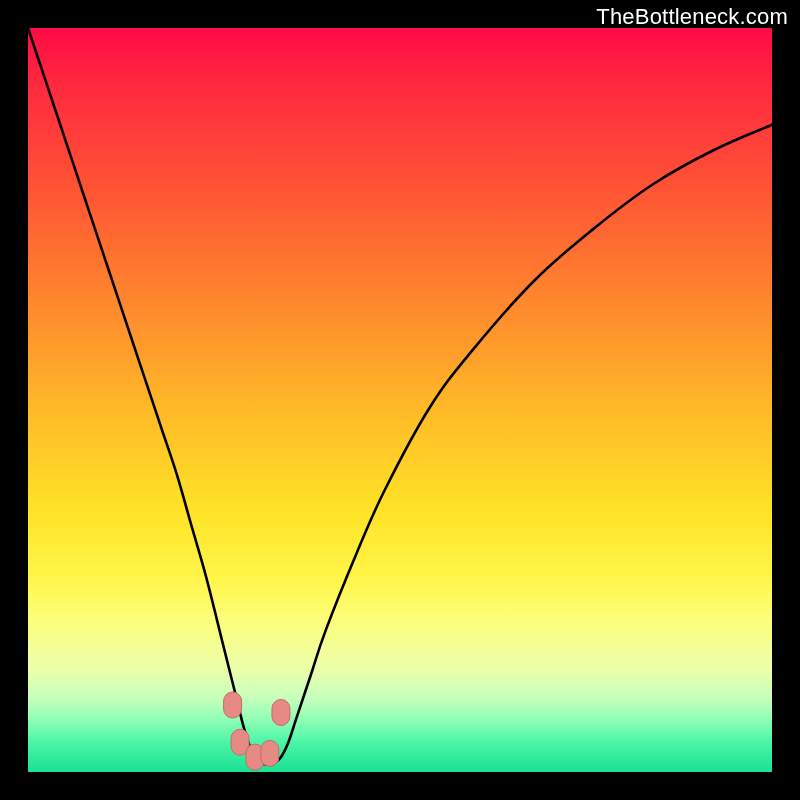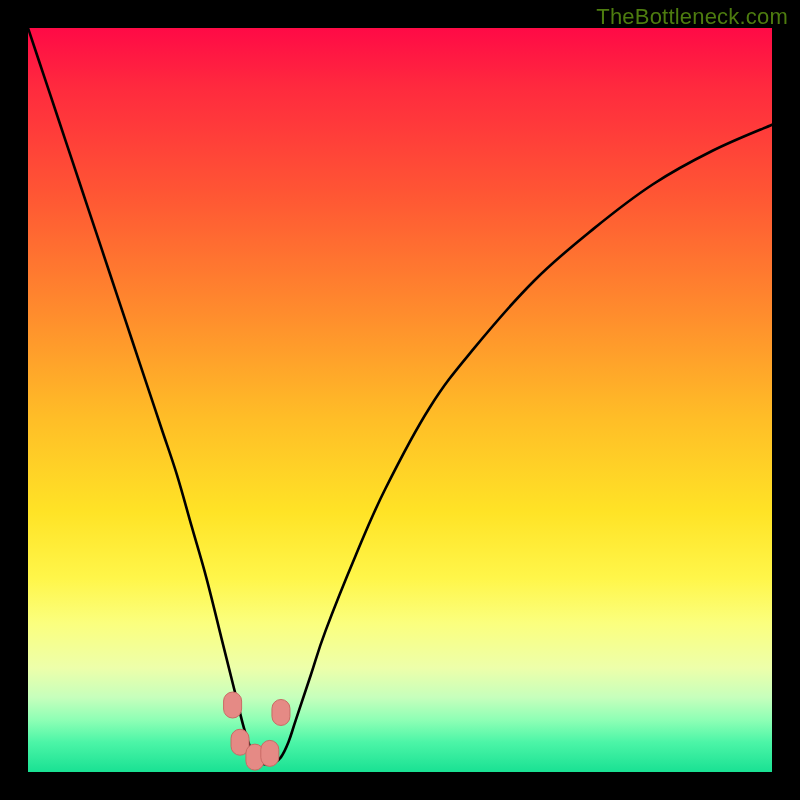--- a/index.html
+++ b/index.html
@@ -29,21 +29,21 @@
       #edffaa 86%,
       #c6ffbc 90%,
       #8effb5 93%,
       #4cf5a7 96%,
       #19e193 100%);
   }
   .watermark {
     position: absolute;
     top: 4px;
     right: 12px;
-    color: #4d7c0f;
+    color: #ffffff;
     font-size: 22px;
     font-weight: 500;
     letter-spacing: 0.2px;
   }
   svg.curve {
     position: absolute;
     left: 0;
     top: 0;
     width: 744px;
     height: 744px;

